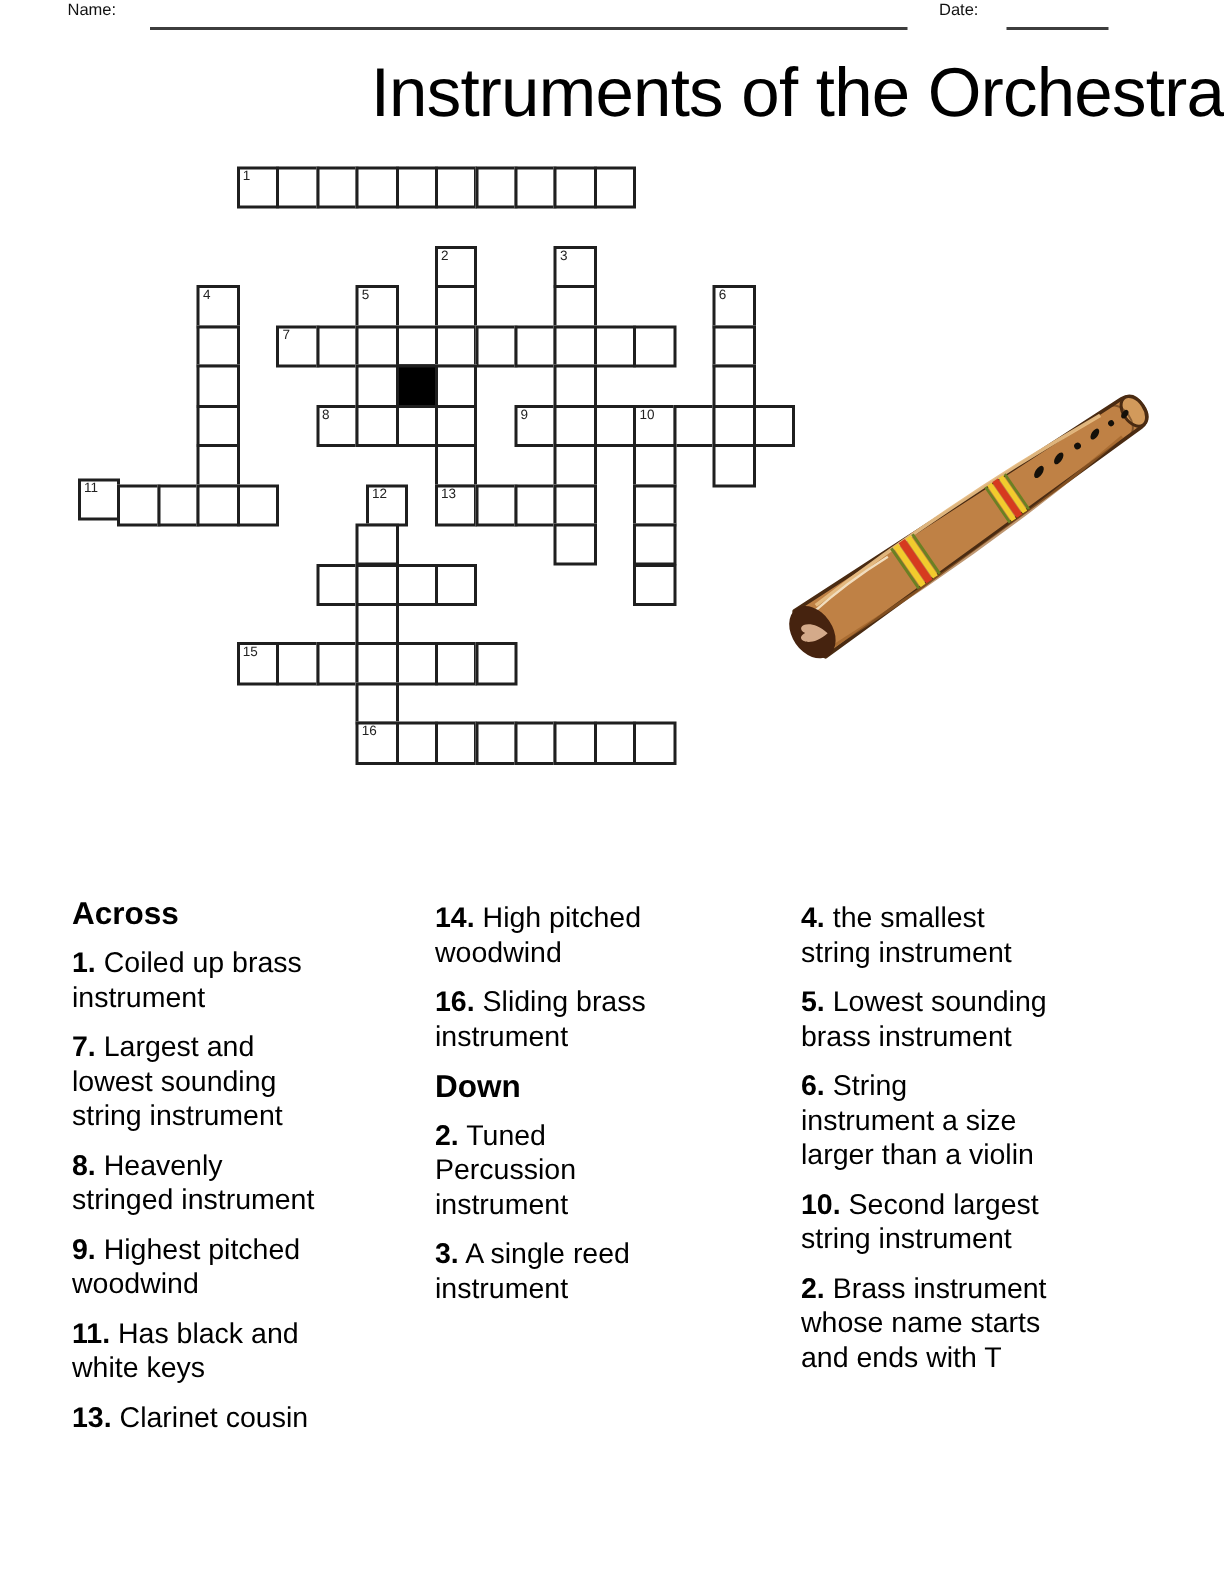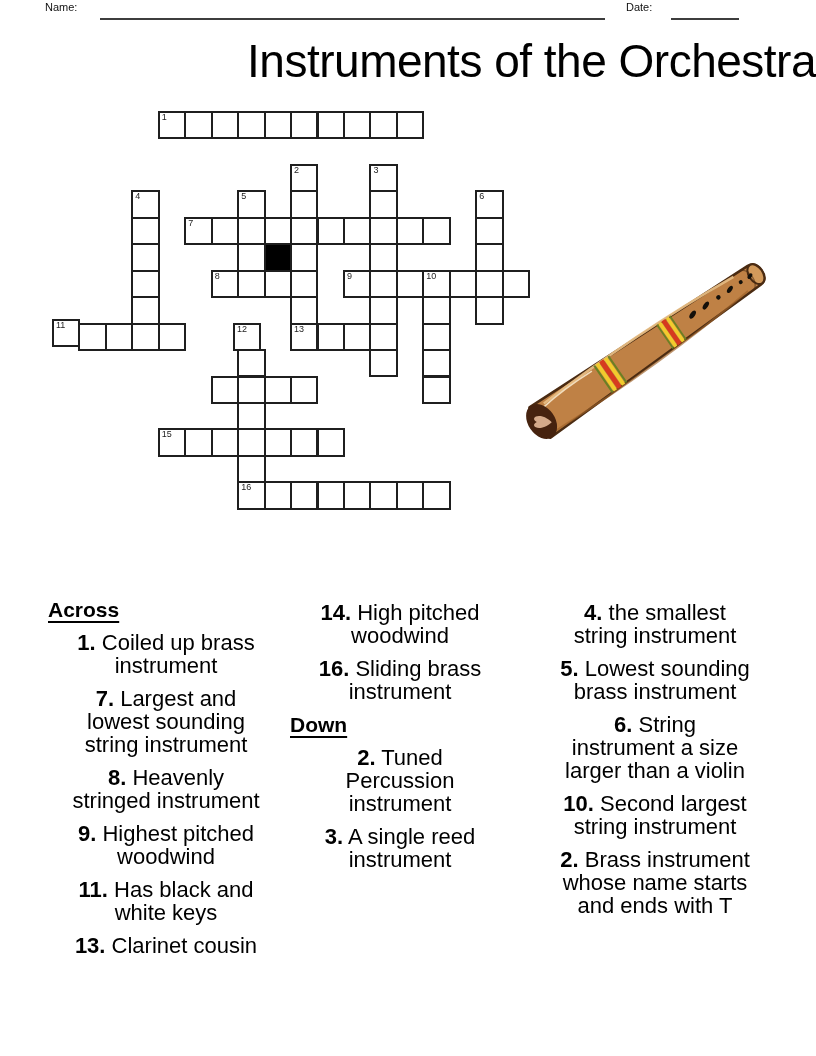--- a/index.html
+++ b/index.html
@@ -35,23 +35,23 @@
   }
   
   #flute-illustration{position:absolute;left:515px;top:250px;}
   
   .clue-col{position:absolute;top:598px;}
   #clue-column-1{left:48px;width:236px;}
   #clue-column-2{left:290px;width:220px;padding-top:3px;}
   #clue-column-3{left:534px;width:242px;padding-top:3px;}
   .clue-heading{
     font-size:21px;font-weight:bold;margin:0 0 9px 0;
-    text-decoration:underline;text-decoration-thickness:2px;text-underline-offset:4px;
-  }
-  .clue{margin:0 0 10px 0;font-size:22px;line-height:23px;text-align:center;}
+    text-decoration-thickness:2px;text-underline-offset:4px;
+  }
+  .clue{margin:0 0 10px 0;font-size:19px;line-height:23px;}
   .clue b{font-weight:bold;}
   .clue span{white-space:pre-line;}
 </style>
 </head>
 <body>
 
 <div class="hdr-label" id="name-label">Name:</div>
 <div class="write-line" id="name-line"></div>
 <div class="hdr-label" id="date-label">Date:</div>
 <div class="write-line" id="date-line"></div>
@@ -131,21 +131,21 @@
     <div class="cell" style="left: 317.4px; top: 185.15px; border-color: rgb(31, 31, 31);"></div>
     <div class="cell" style="left: 370.3px; top: 185.15px; border-color: rgb(31, 31, 31);"></div>
     <div class="cell" style="left: 423.2px; top: 185.15px; border-color: rgb(31, 31, 31);"></div>
     <div class="cell" style="left: 0px; top: 208px; border-color: rgb(31, 31, 31);">
       <span class="cellnum">11</span>
     </div>
     <div class="cell" style="left: 26.45px; top: 211.6px; border-color: rgb(31, 31, 31);"></div>
     <div class="cell" style="left: 52.9px; top: 211.6px; border-color: rgb(31, 31, 31);"></div>
     <div class="cell" style="left: 79.35px; top: 211.6px; border-color: rgb(31, 31, 31);"></div>
     <div class="cell" style="left: 105.8px; top: 211.6px; border-color: rgb(31, 31, 31);"></div>
-    <div class="cell" style="left: 181px; top: 211.6px; border-color: rgb(31, 31, 31);">
+    <div class="cell" style="left: 192px; top: 211.6px; border-color: rgb(31, 31, 31);">
       <span class="cellnum">12</span>
     </div>
     <div class="cell" style="left: 238.05px; top: 211.6px; border-color: rgb(31, 31, 31);">
       <span class="cellnum">13</span>
     </div>
     <div class="cell" style="left: 264.5px; top: 211.6px; border-color: rgb(31, 31, 31);"></div>
     <div class="cell" style="left: 290.95px; top: 211.6px; border-color: rgb(31, 31, 31);"></div>
     <div class="cell" style="left: 317.4px; top: 211.6px; border-color: rgb(31, 31, 31);"></div>
     <div class="cell" style="left: 370.3px; top: 211.6px; border-color: rgb(31, 31, 31);"></div>
     <div class="cell" style="left: 185.15px; top: 238.05px; border-color: rgb(31, 31, 31);"></div>

